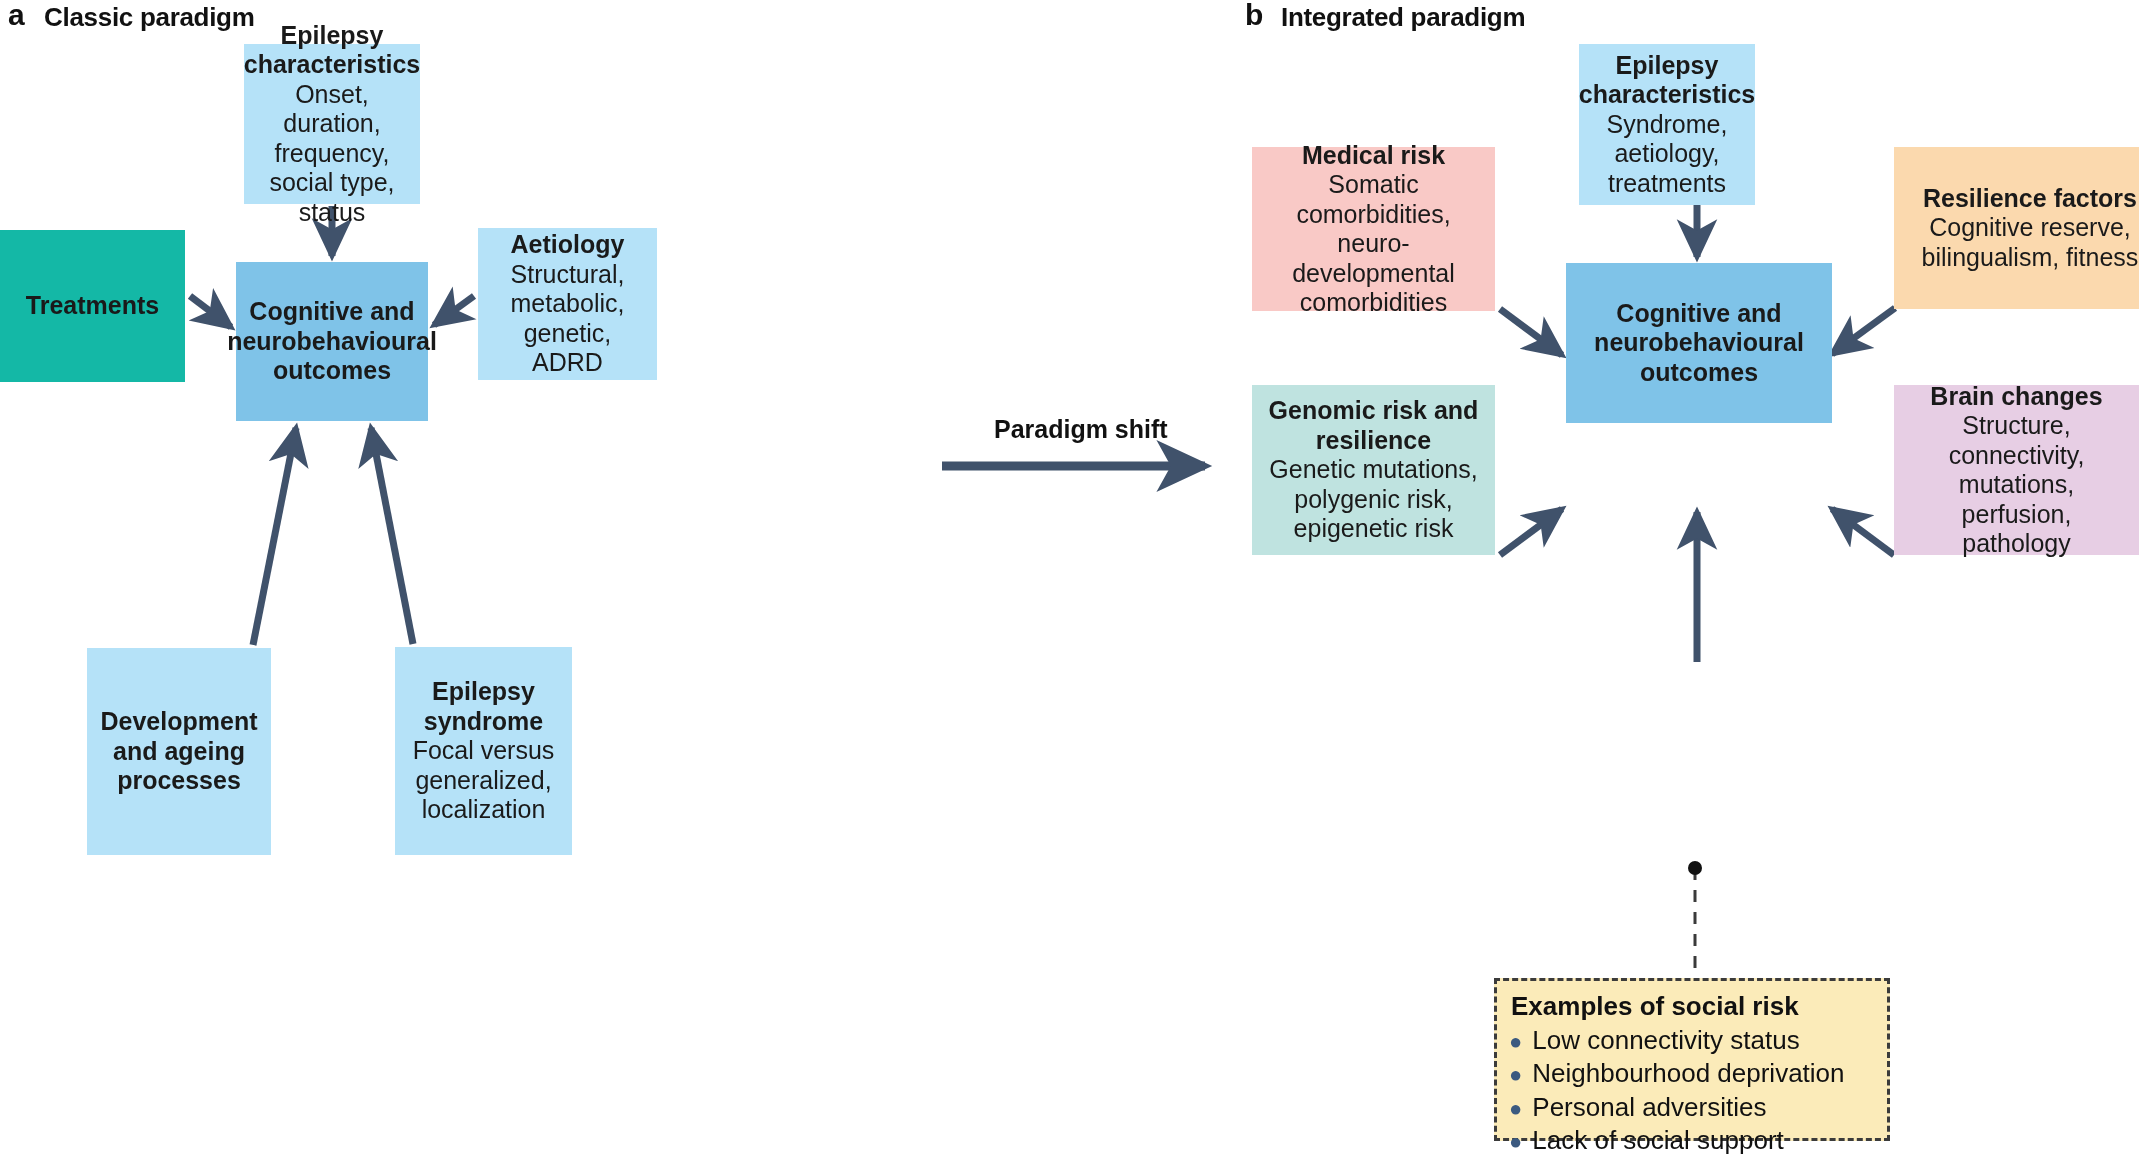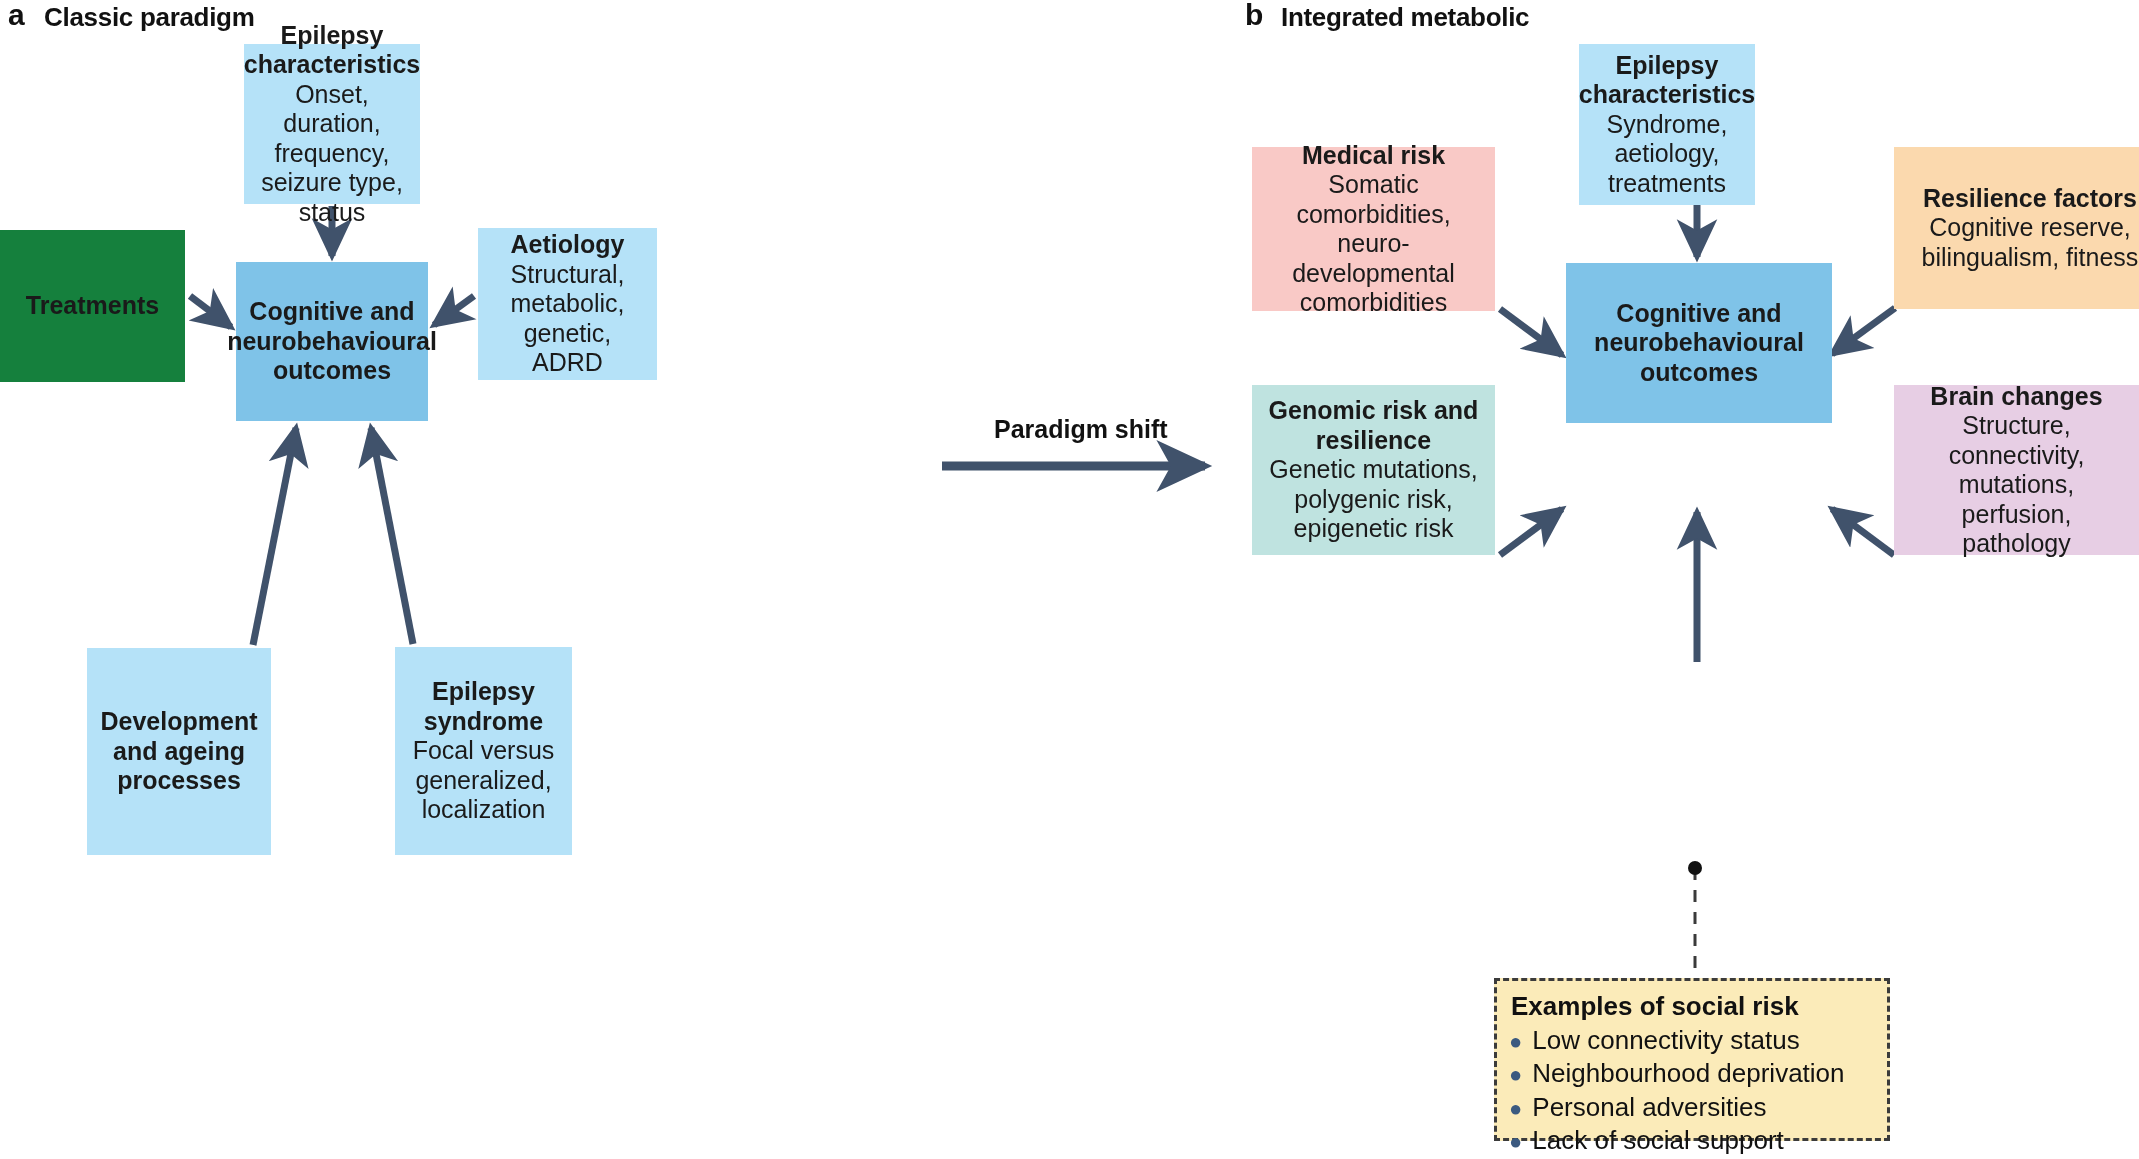--- a/index.html
+++ b/index.html
@@ -67,24 +67,24 @@
     <line x1="1894" y1="555" x2="1832" y2="509" stroke="#40526B" stroke-width="7" marker-end="url(#ah)"></line>
 
     <line x1="1697" y1="662" x2="1697" y2="512" stroke="#40526B" stroke-width="7" marker-end="url(#ah)"></line>
 
     <line x1="1695" y1="868" x2="1695" y2="978" stroke="#3b3b3b" stroke-width="3" stroke-dasharray="12 10"></line>
     <circle cx="1695" cy="868" r="7" fill="#111"></circle>
   </svg>
 
   <div class="node" style="left:244px;top:44px;width:176px;height:160px;background:#B5E2F8;">
     <span class="ttl">Epilepsy characteristics</span>
-    <span class="sub">Onset, duration, frequency, seizure type, status</span>
+    <span class="sub">Onset, duration, frequency, social type, status</span>
   </div>
 
-  <div class="node" style="left:0px;top:230px;width:185px;height:152px;background:#15803d;">
+  <div class="node" style="left:0px;top:230px;width:185px;height:152px;background:#14b8a6;">
     <span class="ttl">Treatments</span>
   </div>
 
   <div class="node center" style="left:236px;top:262px;width:192px;height:159px;background:#7FC3E8;">
     <span class="ttl">Cognitive and neurobehavioural outcomes</span>
   </div>
 
   <div class="node" style="left:478px;top:228px;width:179px;height:152px;background:#B5E2F8;">
     <span class="ttl">Aetiology</span>
     <span class="sub">Structural, metabolic, genetic, ADRD</span>
@@ -95,21 +95,21 @@
   </div>
 
   <div class="node" style="left:395px;top:647px;width:177px;height:208px;background:#B5E2F8;">
     <span class="ttl">Epilepsy syndrome</span>
     <span class="sub">Focal versus generalized, localization</span>
   </div>
 
   <div class="shift-label" style="left:994px;top:415px;">Paradigm shift</div>
 
   <div class="panel-letter" style="left:1245px;top:-2px;">b</div>
-  <div class="panel-title" style="left:1281px;top:2px;">Integrated metabolic</div>
+  <div class="panel-title" style="left:1281px;top:2px;">Integrated paradigm</div>
 
   <div class="node" style="left:1579px;top:44px;width:176px;height:161px;background:#B5E2F8;">
     <span class="ttl">Epilepsy characteristics</span>
     <span class="sub">Syndrome, aetiology, treatments</span>
   </div>
 
   <div class="node" style="left:1252px;top:147px;width:243px;height:164px;background:#F9C9C6;">
     <span class="ttl">Medical risk</span>
     <span class="sub">Somatic comorbidities, neuro-developmental comorbidities</span>
   </div>

